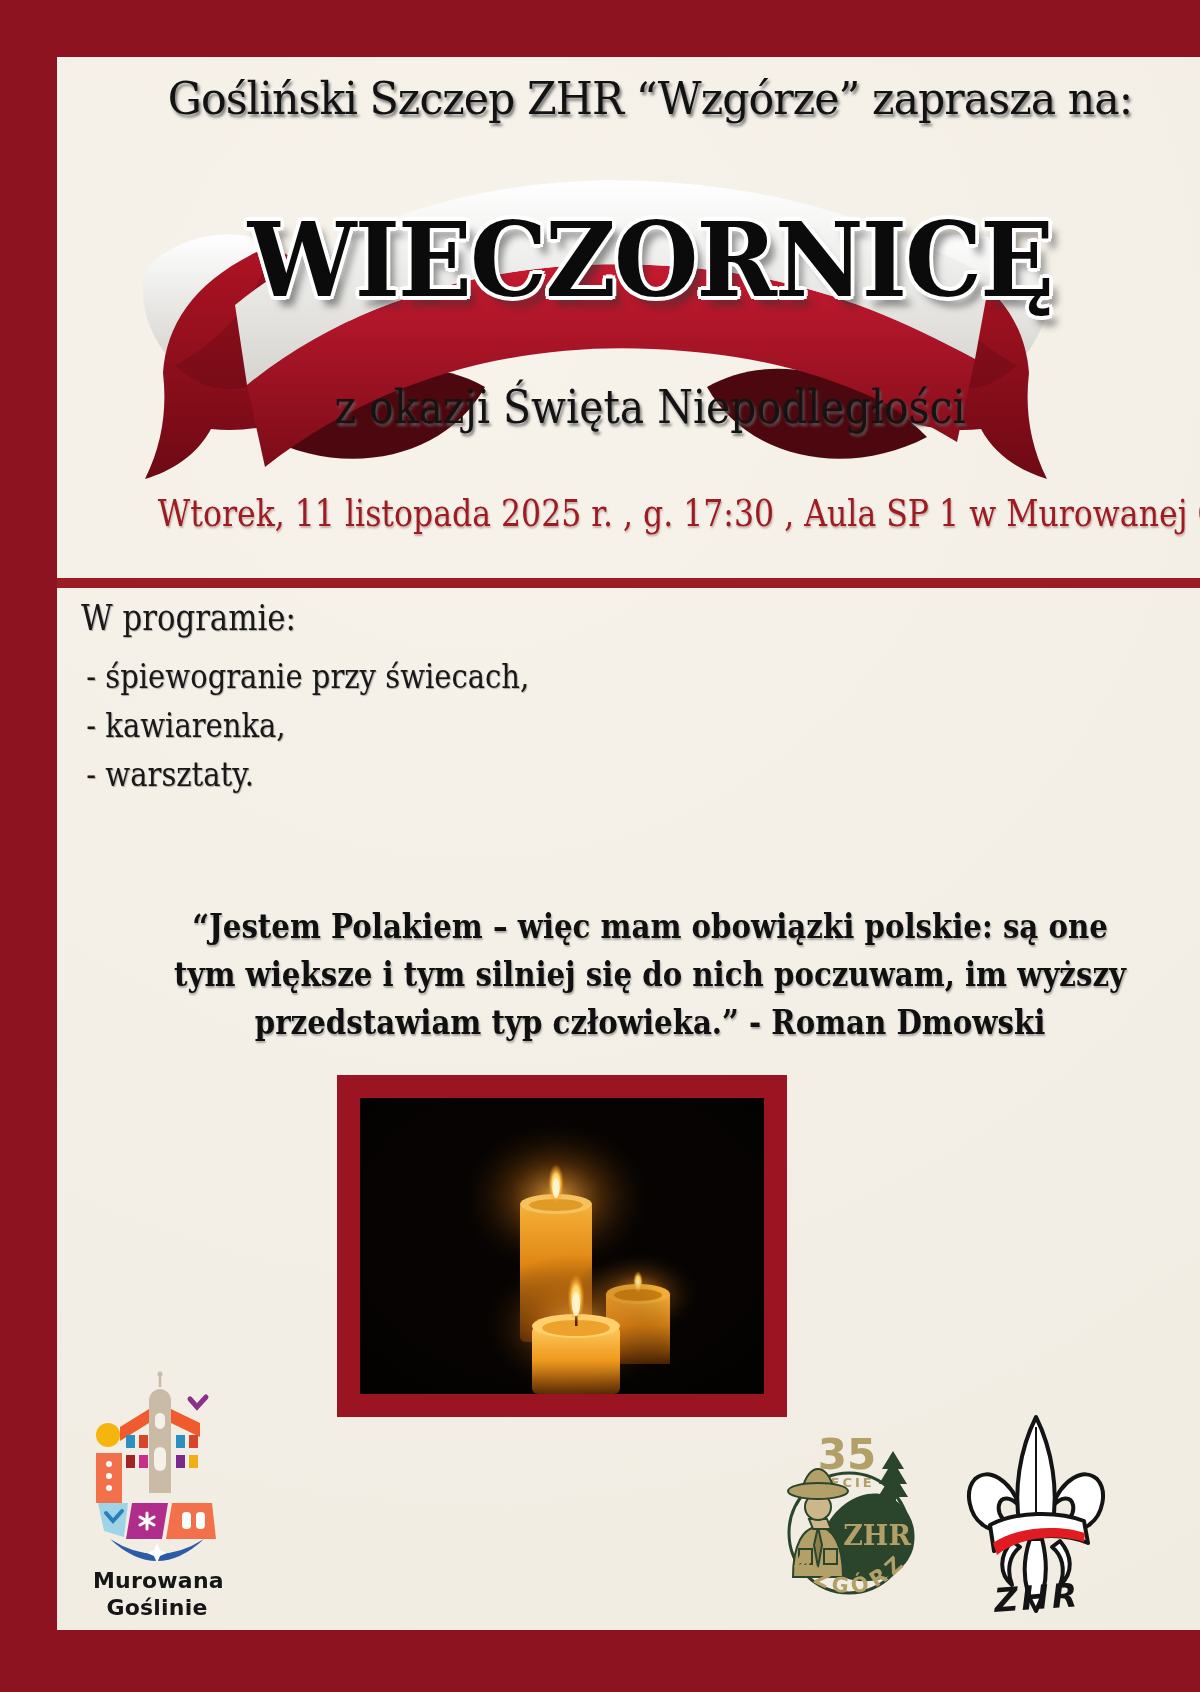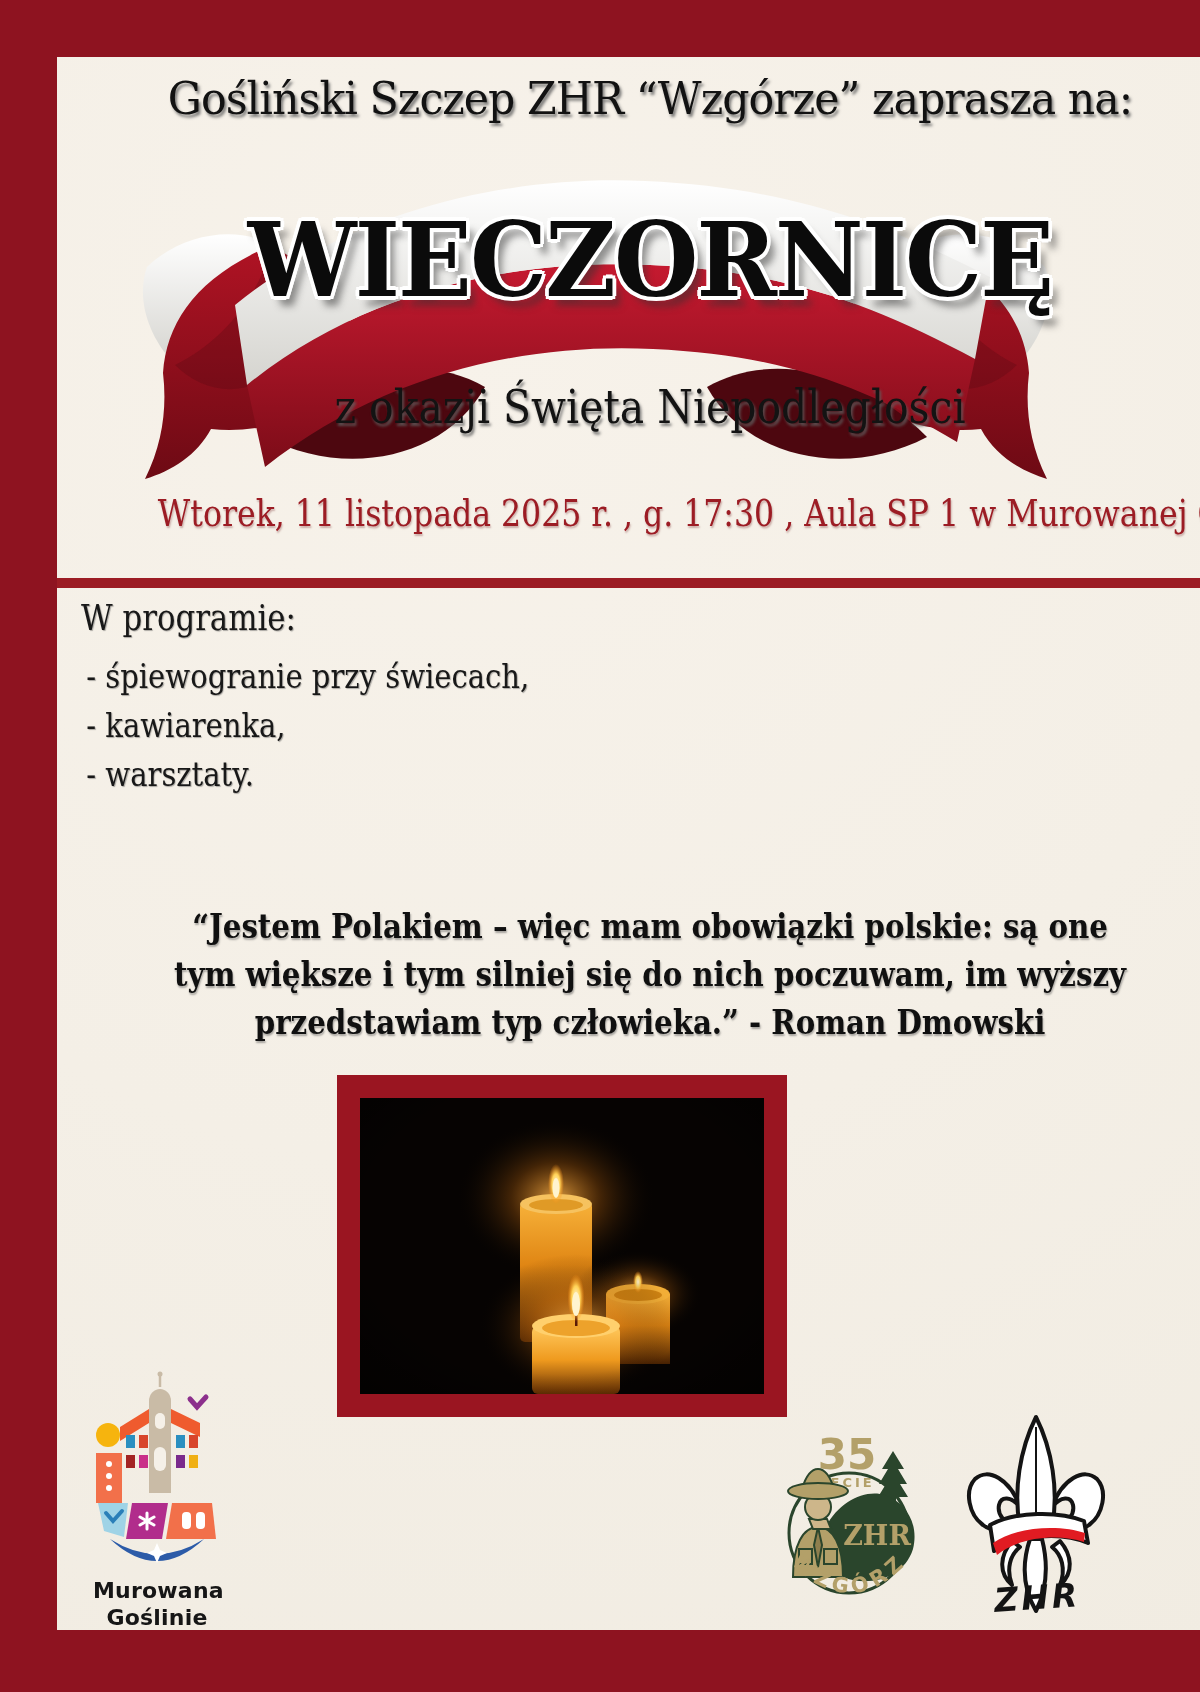--- a/index.html
+++ b/index.html
@@ -68,21 +68,21 @@
     position:absolute; left:280px; top:1018px;
     width:404px; height:296px;
     background:#050302;
     border:23px solid #9a1521;
     z-index:2;
   }
   .photo svg { display:block; }
   .mg-logo { position:absolute; left:36px; top:1314px; width:128px; text-align:center; z-index:2; }
   .mg-label {
     font-family:"DejaVu Sans", sans-serif; font-weight:bold;
-    font-size:22px; line-height:27px; color:#161616; margin-top:10px; letter-spacing:.2px;
+    font-size:22px; line-height:27px; color:#161616; letter-spacing:.2px;
   }
   .badge35 { position:absolute; left:716px; top:1368px; width:152px; height:190px; z-index:2; }
   .fleur { position:absolute; left:903px; top:1354px; width:152px; height:214px; z-index:2; }
 </style>
 </head>
 <body>
 
 <div class="content">
 
   <div class="heading">Gośliński Szczep ZHR “Wzgórze” zaprasza na:</div>

